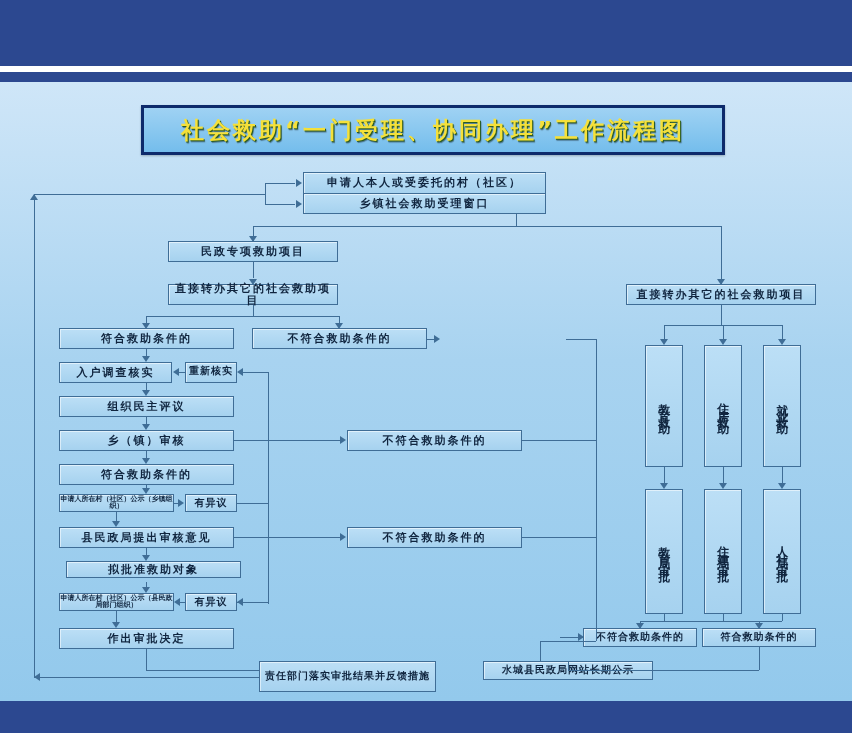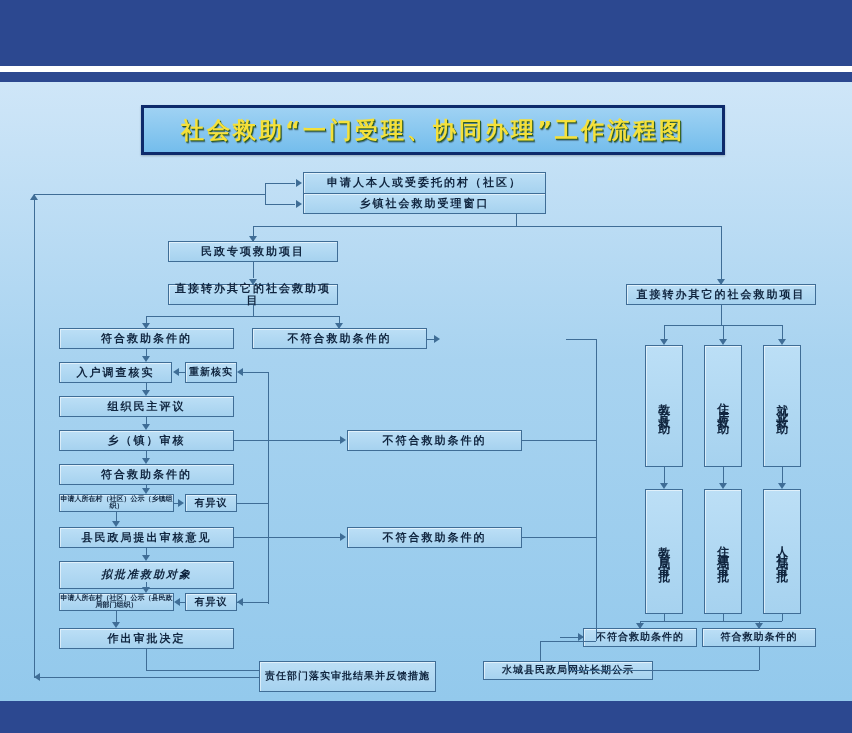--- a/index.html
+++ b/index.html
@@ -130,28 +130,28 @@
 
   <div class="box sz-m" style="left:168px;top:241px;width:170px;height:21px;">民政专项救助项目</div>
   <div class="box sz-m" style="left:168px;top:284px;width:170px;height:21px;">直接转办其它的社会救助项目</div>
 
   <div class="box sz-m" style="left:59px;top:328px;width:175px;height:21px;">符合救助条件的</div>
   <div class="box sz-m" style="left:252px;top:328px;width:175px;height:21px;">不符合救助条件的</div>
 
   <div class="box sz-m" style="left:626px;top:284px;width:190px;height:21px;">直接转办其它的社会救助项目</div>
 
   <div class="box sz-m" style="left:59px;top:362px;width:113px;height:21px;">入户调查核实</div>
-  <div class="box sz-s" style="left:185px;top:362px;width:52px;height:21px;">重新核实</div>
+  <div class="box sz-s" style="left:185px;top:362px;width:52px;height:21px;font-family:Liberation Mono, monospace;">重新核实</div>
   <div class="box sz-m" style="left:59px;top:396px;width:175px;height:21px;">组织民主评议</div>
   <div class="box sz-m" style="left:59px;top:430px;width:175px;height:21px;">乡（镇）审核</div>
   <div class="box sz-m" style="left:59px;top:464px;width:175px;height:21px;">符合救助条件的</div>
   <div class="box sz-xs" style="left:59px;top:494px;width:115px;height:18px;">申请人所在村（社区）公示（乡镇组织）</div>
   <div class="box sz-s" style="left:185px;top:494px;width:52px;height:18px;">有异议</div>
   <div class="box sz-m" style="left:59px;top:527px;width:175px;height:21px;">县民政局提出审核意见</div>
-  <div class="box sz-m" style="left:59px;top:561px;width:175px;height:28px;font-style:italic;">拟批准救助对象</div>
+  <div class="box sz-m" style="left:66px;top:561px;width:175px;height:17px;">拟批准救助对象</div>
   <div class="box sz-xs" style="left:59px;top:593px;width:115px;height:18px;">申请人所在村（社区）公示（县民政局部门组织）</div>
   <div class="box sz-s" style="left:185px;top:593px;width:52px;height:18px;">有异议</div>
   <div class="box sz-m" style="left:59px;top:628px;width:175px;height:21px;">作出审批决定</div>
 
   <div class="box sz-m" style="left:347px;top:430px;width:175px;height:21px;">不符合救助条件的</div>
   <div class="box sz-m" style="left:347px;top:527px;width:175px;height:21px;">不符合救助条件的</div>
 
   <div class="box vert" style="left:645px;top:345px;width:38px;height:122px;">教育救助</div>
   <div class="box vert" style="left:704px;top:345px;width:38px;height:122px;">住房救助</div>
   <div class="box vert" style="left:763px;top:345px;width:38px;height:122px;">就业救助</div>

